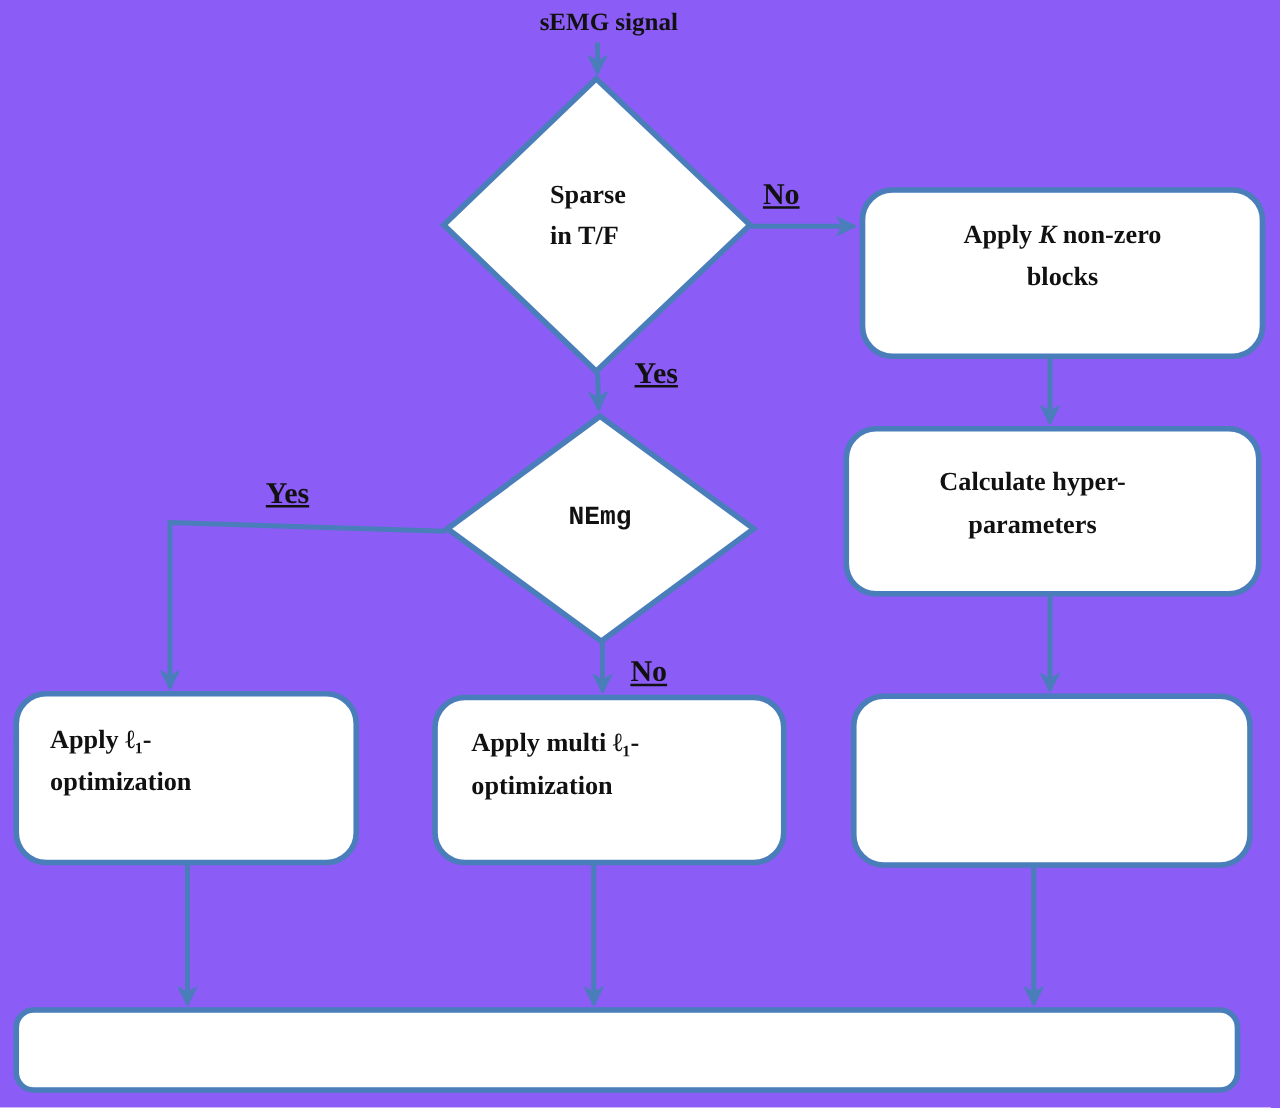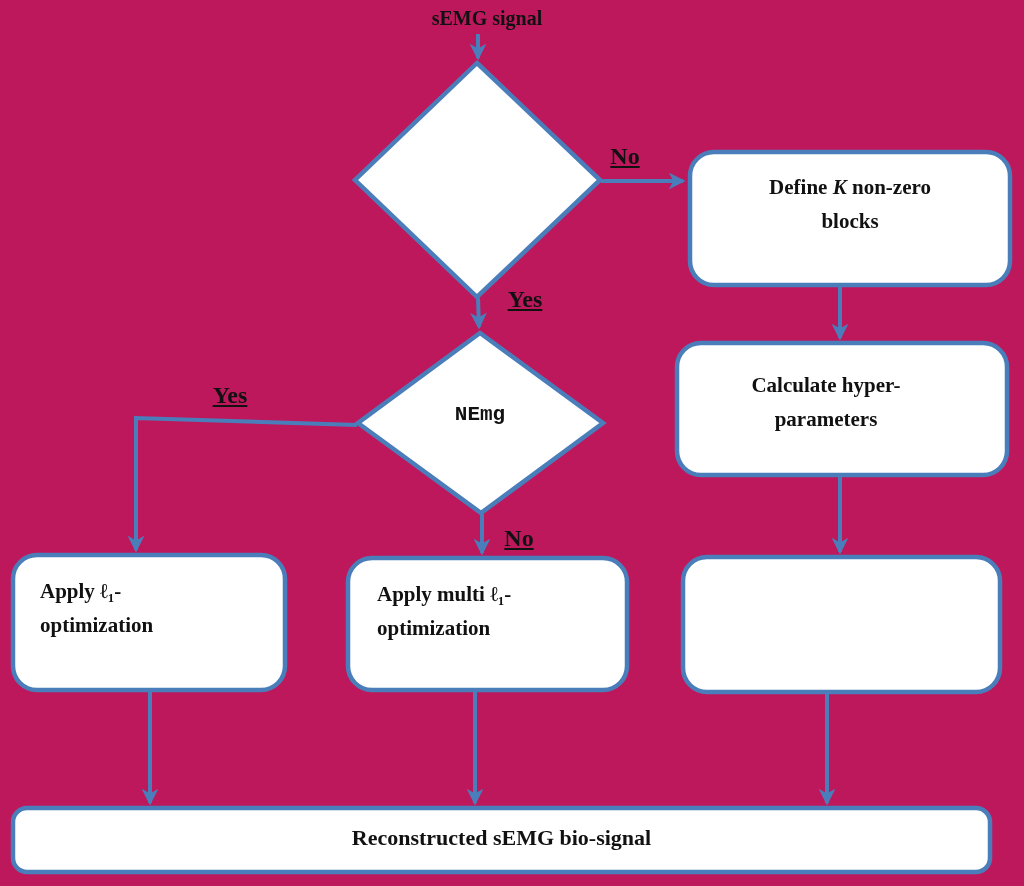--- a/index.html
+++ b/index.html
@@ -4,21 +4,21 @@
 <style>
   html, body {
     margin: 0;
     padding: 0;
     background: #ffffff;
   }
   #canvas {
     position: relative;
     width: 1024px;
     height: 886px;
-    background: #be185d;
+    background: #8b5cf6;
     font-family: "Liberation Serif", "DejaVu Serif", serif;
     color: #111111;
     overflow: hidden;
   }
   #wires {
     position: absolute;
     left: 0; top: 0;
     width: 1024px;
     height: 886px;
   }
@@ -65,33 +65,33 @@
     <line x1="840" y1="476" x2="840" y2="552" stroke="#4a7ebb" stroke-width="4" marker-end="url(#arrow)"></line>
     <line x1="482" y1="514" x2="482" y2="553" stroke="#4a7ebb" stroke-width="4" marker-end="url(#arrow)"></line>
     <polyline points="357,425 136,418 136,550" fill="none" stroke="#4a7ebb" stroke-width="4" marker-end="url(#arrow)"></polyline>
     <line x1="150" y1="691" x2="150" y2="803" stroke="#4a7ebb" stroke-width="4" marker-end="url(#arrow)"></line>
     <line x1="475" y1="691" x2="475" y2="803" stroke="#4a7ebb" stroke-width="4" marker-end="url(#arrow)"></line>
     <line x1="827" y1="693" x2="827" y2="803" stroke="#4a7ebb" stroke-width="4" marker-end="url(#arrow)"></line>
   </svg>
 
   <div class="lbl fs20 center" style="left:387px; top:5px; width:200px;">sEMG signal</div>
 
+  <div class="lbl fs21" style="left:440px; top:139px; width:130px;"><span>Sparse</span><br><span>in T/F</span></div>
 
   <div class="lbl fs19 center" style="left:598px; top:144px; width:54px;">No</div>
   <div class="lbl fs19 center" style="left:498px; top:287px; width:54px;">Yes</div>
 
   <div class="lbl fs21 center" style="left:420px; top:398px; width:120px;font-family:Liberation Mono, monospace;">NEmg</div>
 
   <div class="lbl fs19 center" style="left:200px; top:383px; width:60px;">Yes</div>
   <div class="lbl fs19 center" style="left:492px; top:526px; width:54px;">No</div>
 
-  <div class="lbl node-text center" style="left:690px; top:170px; width:320px;"><span>Define</span> <i class="var">K</i> <span>non-zero</span><br><span>blocks</span></div>
+  <div class="lbl node-text center" style="left:690px; top:170px; width:320px;"><span>Apply</span> <i class="var">K</i> <span>non-zero</span><br><span>blocks</span></div>
 
   <div class="lbl node-text center" style="left:676px; top:368px; width:300px;"><span>Calculate hyper-</span><br><span>parameters</span></div>
 
 
   <div class="lbl node-text" style="left:40px; top:574px; width:230px;"><span>Apply ℓ₁-</span><br><span>optimization</span></div>
 
   <div class="lbl node-text" style="left:377px; top:577px; width:240px;"><span>Apply multi ℓ₁-</span><br><span>optimization</span></div>
 
-  <div class="lbl fs22 center" style="left:13px; top:824px; width:977px;">Reconstructed sEMG bio-signal</div>
 
 </div>
 
 </body></html>

